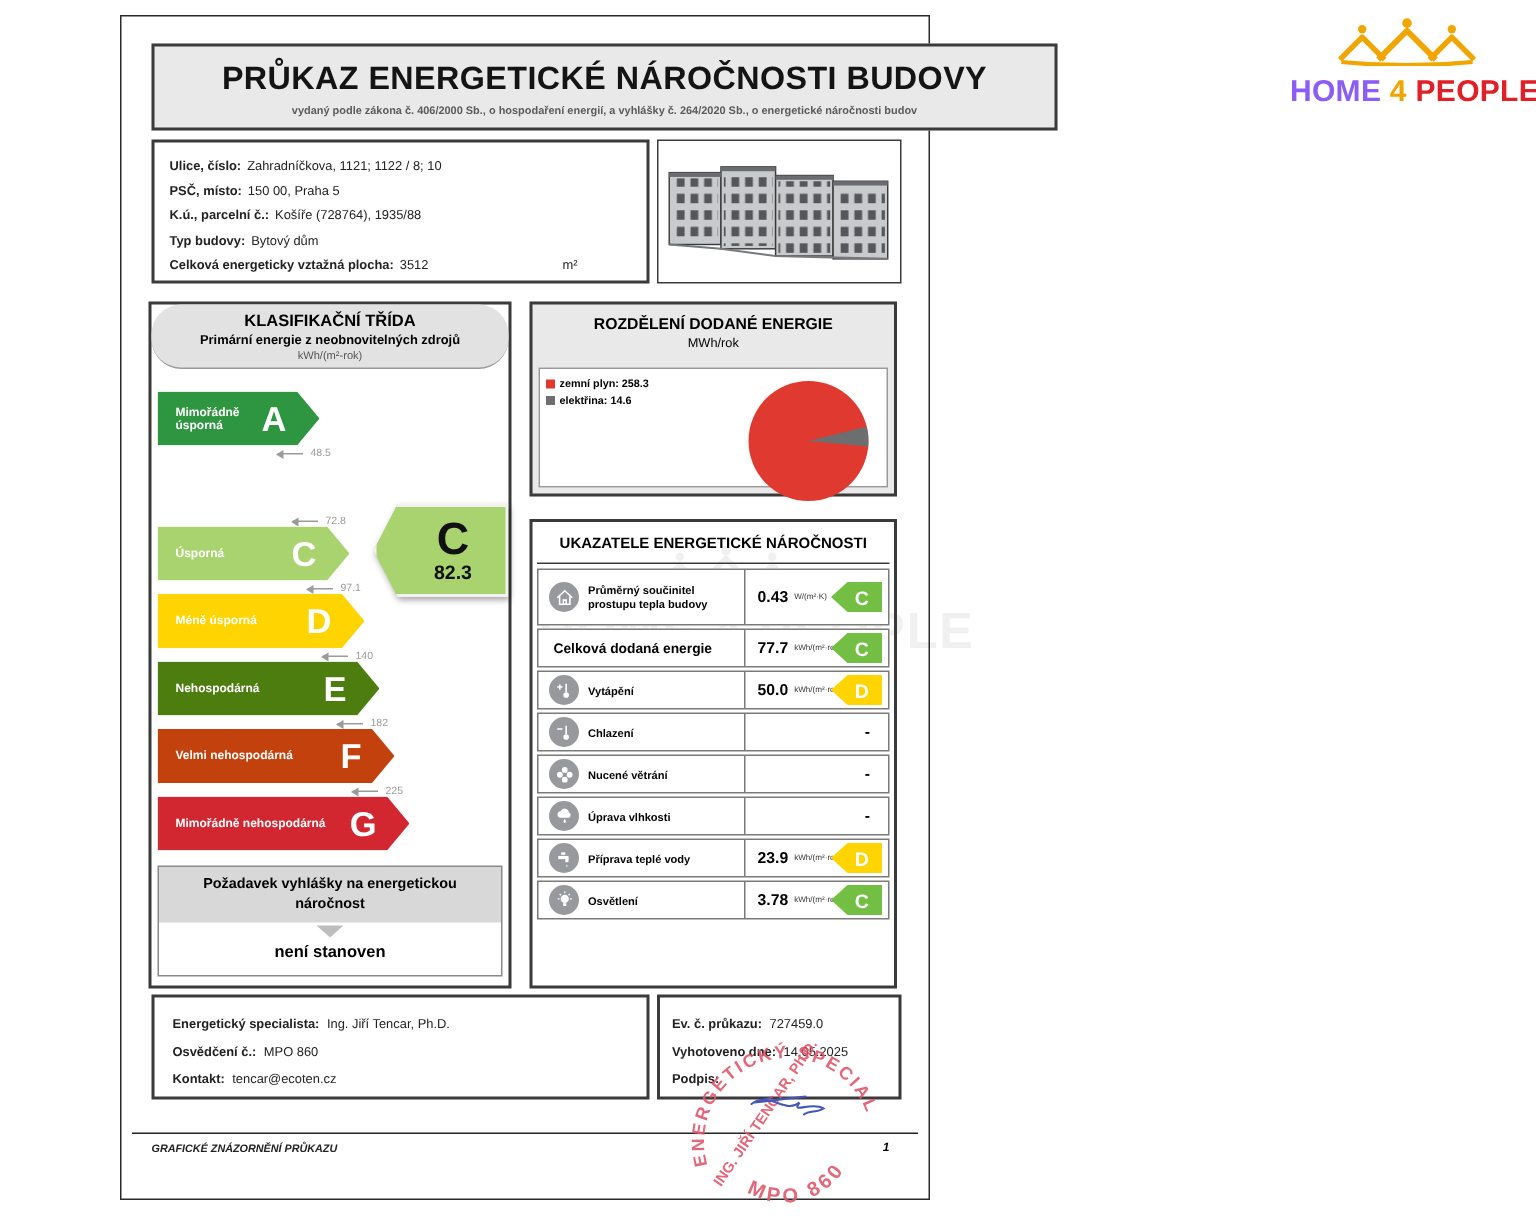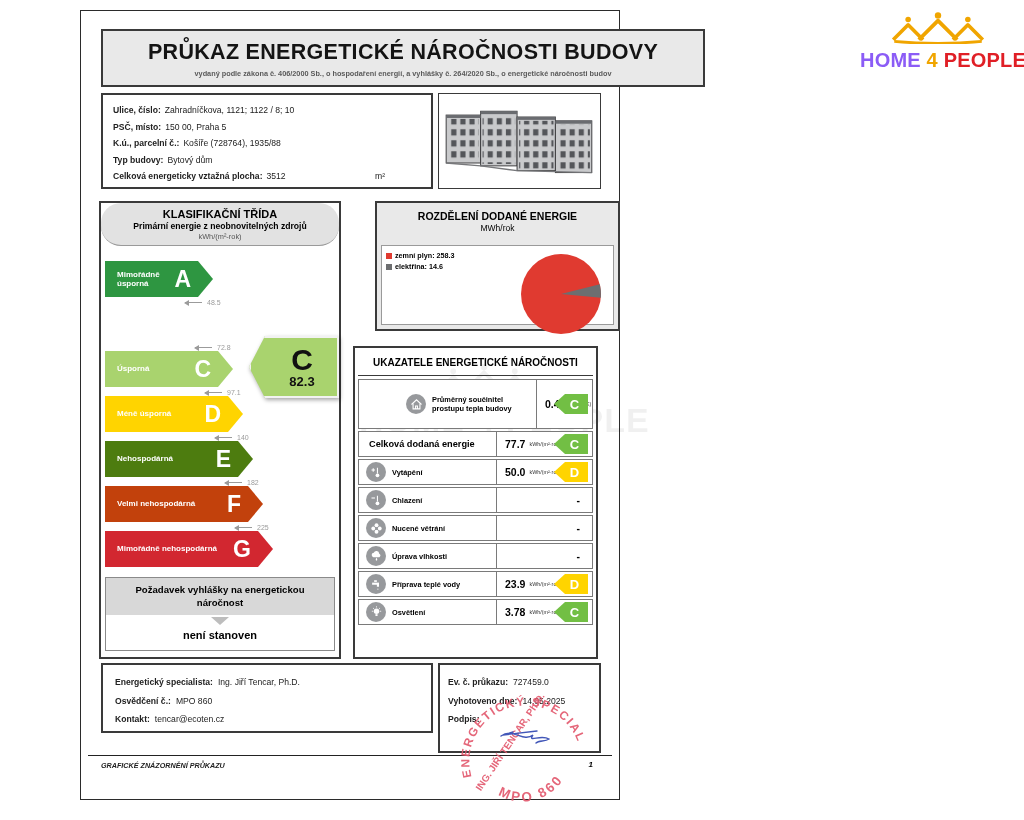--- a/index.html
+++ b/index.html
@@ -48,21 +48,21 @@
              display:flex; flex-direction:column; align-items:center; justify-content:center; padding-left:16px; }
   .pointer .pl { font-size:30px; font-weight:bold; color:#111; line-height:28px; }
   .pointer .pv { font-size:13px; font-weight:bold; color:#111; }
 
   .req { position:absolute; left:4px; right:4px; top:374px; border:1px solid #8a8a8a; }
   .req-head { background:#D8D8D8; font-weight:bold; font-size:9.6px; text-align:center; line-height:13px; padding:5px 18px 6px; }
   .req-chev { width:0; height:0; margin:2px auto 0; border-left:9px solid transparent; border-right:9px solid transparent; border-top:8px solid #BDBDBD; }
   .req-val { font-weight:bold; font-size:11px; text-align:center; padding:4px 0 9px; }
 
   
-  .pie-box { position:absolute; left:272px; top:190px; width:245px; height:130px; border:2px solid #3a3a3a; background:#E9E9E9;margin-left:22px; }
+  .pie-box { position:absolute; left:272px; top:190px; width:245px; height:130px; border:2px solid #3a3a3a; background:#E9E9E9; }
   .pie-head { text-align:center; padding-top:7px; }
   .pie-head .t { font-size:10.5px; font-weight:bold; }
   .pie-head .u { font-size:8.5px; margin-top:1px; }
   .pie-area { position:absolute; left:4px; right:4px; top:42px; bottom:4px; background:#fff; border:1px solid #9a9a9a; }
   .legend { position:absolute; left:4px; top:4px; }
   .leg-item { display:flex; align-items:center; font-size:7.2px; font-weight:bold; line-height:11px; }
   .leg-sw { width:6px; height:6px; margin-right:3px; }
   .pie-svg { position:absolute; right:6px; top:1px; }
 
   
@@ -71,29 +71,29 @@
   .irow { position:relative; display:flex; align-items:stretch; border:1px solid #7a7a7a; margin-bottom:2px; background:#fff; }
   .irow .lblcol { width:138px; border-right:1px solid #7a7a7a; display:flex; align-items:center; }
   .irow .ic { width:20px; height:20px; border-radius:50%; background:#97999C; margin:0 6px 0 7px; flex:none; display:flex; align-items:center; justify-content:center; }
   .irow .lbl { font-weight:bold; font-size:7.4px; line-height:9px; width:98px; }
   .irow .valcol { flex:1; display:flex; align-items:center; position:relative; }
   .irow .val { font-weight:bold; font-size:10.5px; margin-left:8px; }
   .irow .unit { font-size:5.4px; color:#333; margin-left:4px; }
   .badge { position:absolute; right:4px; top:50%; transform:translateY(-50%); width:34px; height:20px;
            clip-path:polygon(11px 0,100% 0,100% 100%,11px 100%,0 50%);
            color:#fff; font-weight:bold; font-size:13px; display:flex; align-items:center; justify-content:center; padding-left:7px; }
-  .irow.tall { height:50px;padding-left:40px; }
+  .irow.tall { height:38px; }
   .irow.norm { height:26px; }
   .irow.main .lblcol { padding-left:10px; }
   .irow.main .lbl { font-size:9.2px; width:120px; }
   .irow.empty .val { position:absolute; right:12px; margin:0; }
 
   
   .spec-box { position:absolute; left:20px; top:652px; width:332px; height:70px; border:2px solid #3a3a3a; padding:8px 12px; }
-  .ev-box   { position:absolute; left:357px; top:652px; width:163px; height:90px; border:2px solid #3a3a3a; padding:8px 8px; }
+  .ev-box   { position:absolute; left:357px; top:652px; width:163px; height:70px; border:2px solid #3a3a3a; padding:8px 8px; }
   .brow { font-size:8.6px; line-height:18.5px; color:#222; }
   .brow b { margin-right:5px; }
 
   .footline { position:absolute; left:7px; right:7px; top:744px; border-top:1.5px solid #222; }
   .foot { position:absolute; top:750px; left:20px; font-size:7.2px; font-weight:bold; font-style:italic; color:#222; }
   .pagenum { position:absolute; top:749px; right:26px; font-size:8px; font-weight:bold; font-style:italic; }
 
   
   .stamp { position:absolute; left:368px; top:666px; width:145px; height:145px; transform:rotate(-18deg); opacity:.9; }
   .sig { position:absolute; left:398px; top:708px; }

